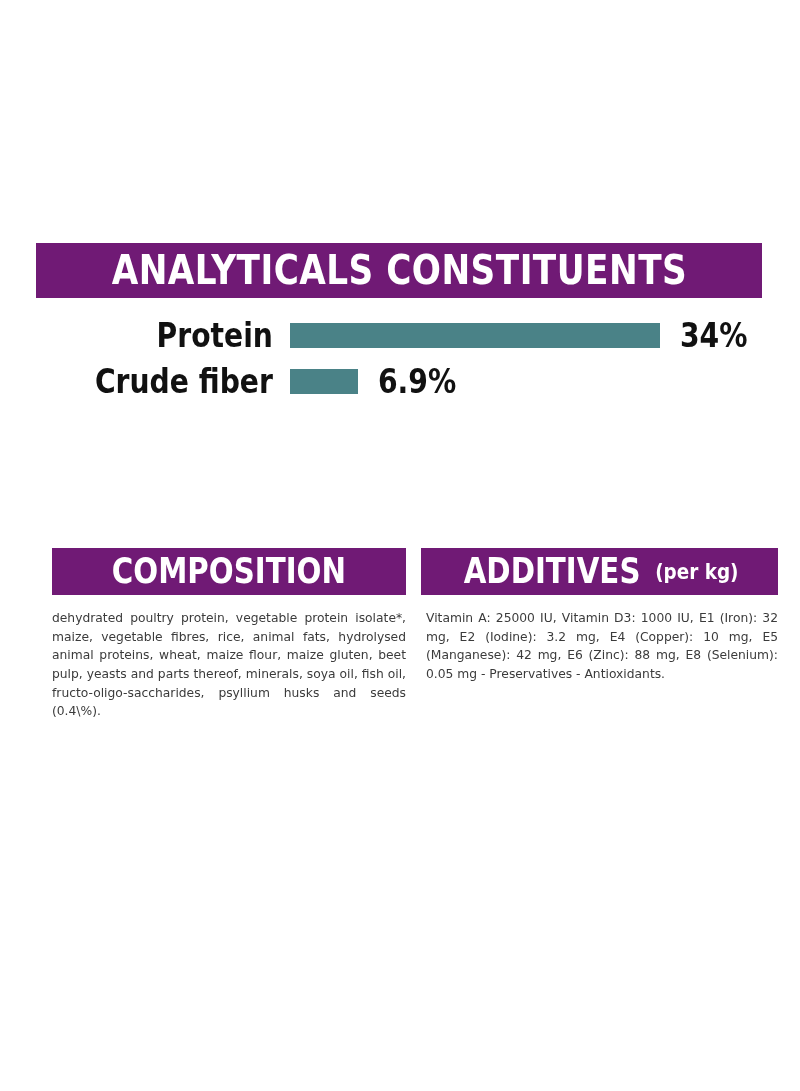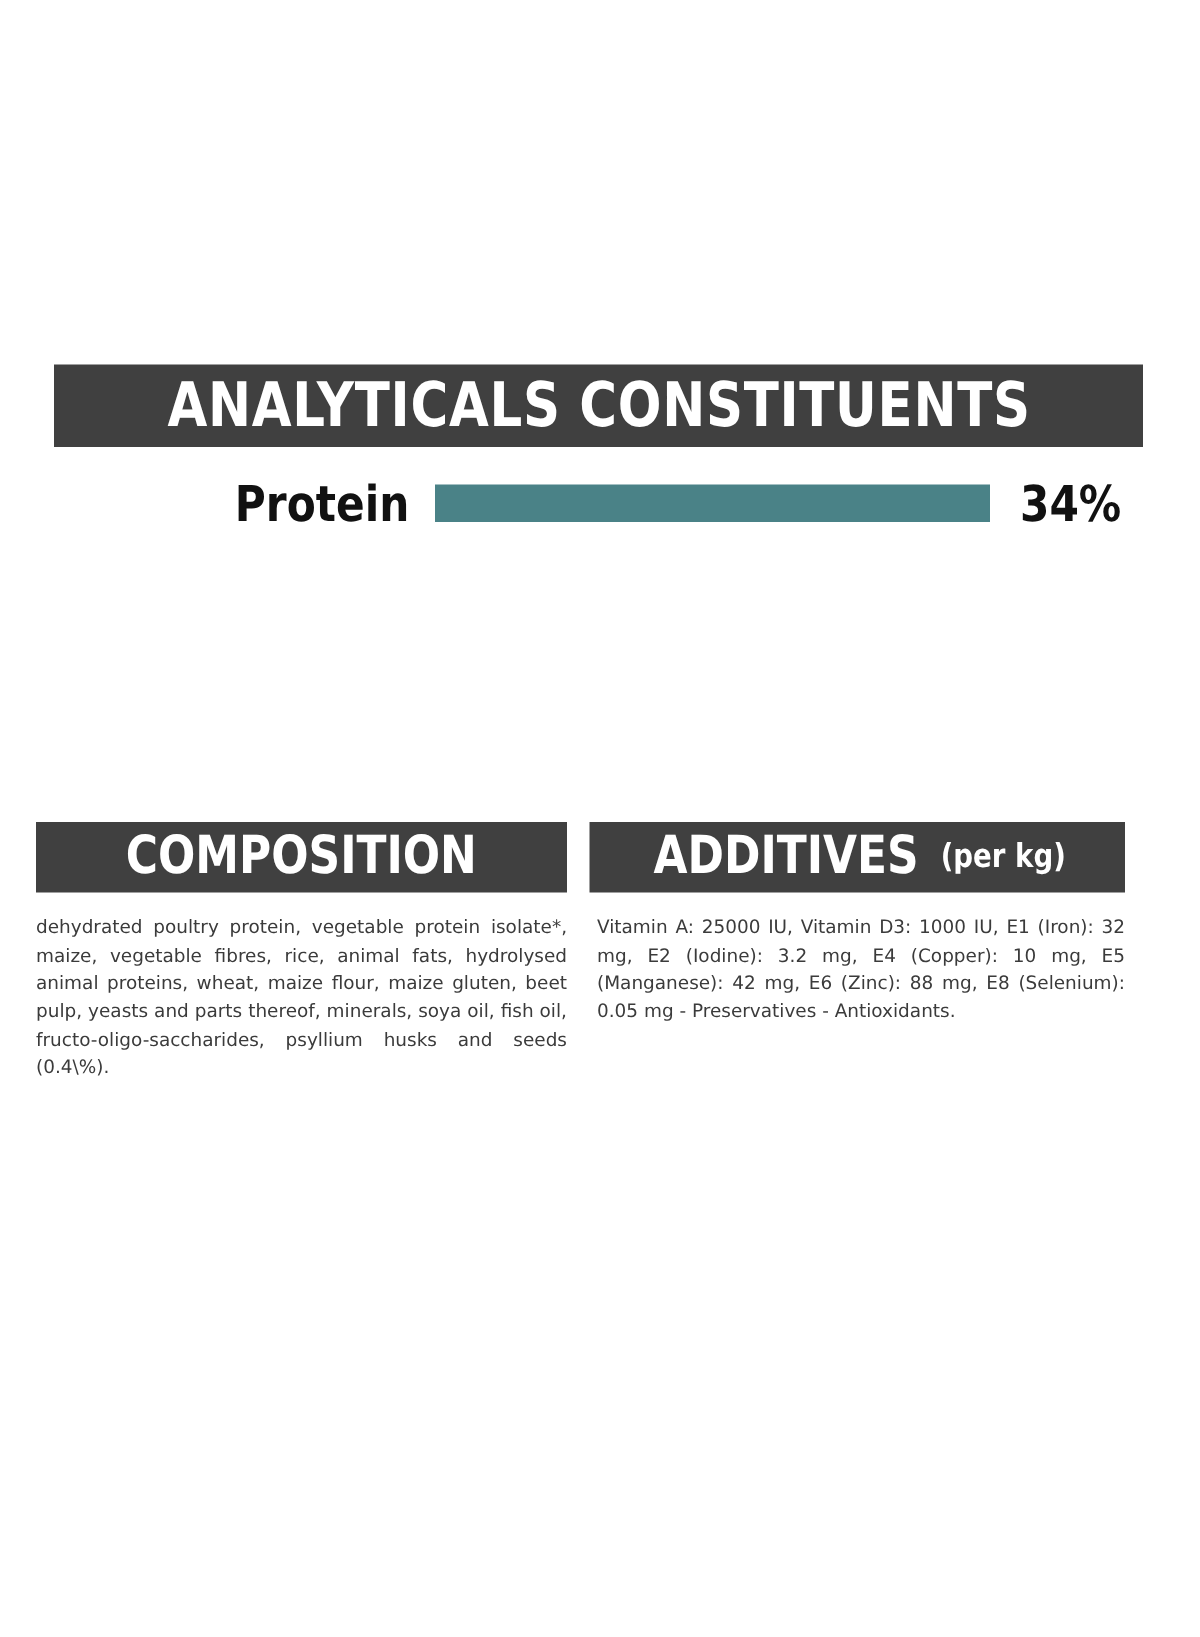--- a/index.html
+++ b/index.html
@@ -16,21 +16,21 @@
   }
 
   
   .analyticals-section {
     position: absolute;
     left: 36px;
     top: 243px;
     width: 726px;
   }
   .banner {
-    background: #404040;
+    background: #701a75;
     display: flex;
     align-items: center;
     justify-content: center;
     box-sizing: border-box;
   }
   .banner-main {
     height: 55px;
   }
   .banner-main-title {
     color: #ffffff;
@@ -84,21 +84,21 @@
     line-height: 1;
     margin-left: 9px;
     white-space: nowrap;
     transform: scaleX(0.95);
     transform-origin: left center;
   }
 
   
   .panels {
     position: absolute;
-    left: 24px;
+    left: 52px;
     top: 548px;
     width: 726px;
     display: flex;
     gap: 15px;
   }
   .panel {
     width: 354px;
   }
   .panel-right {
     width: 357px;
@@ -156,20 +156,27 @@
 
     <div class="bar-row">
       <span class="bar-label">Protein</span>
       <span class="bar-track">
         <span class="bar-fill" style="width:370px"></span>
         <span class="bar-value">34%</span>
       </span>
     </div>
 
 
+    <div class="bar-row">
+      <span class="bar-label">Crude fiber</span>
+      <span class="bar-track">
+        <span class="bar-fill" style="width:68px"></span>
+        <span class="bar-value">6.9%</span>
+      </span>
+    </div>
 
   </div>
 </section>
 
 <div class="panels">
 
   <section class="panel">
     <div class="banner banner-sub">
       <span class="banner-sub-title">COMPOSITION</span>
     </div>

